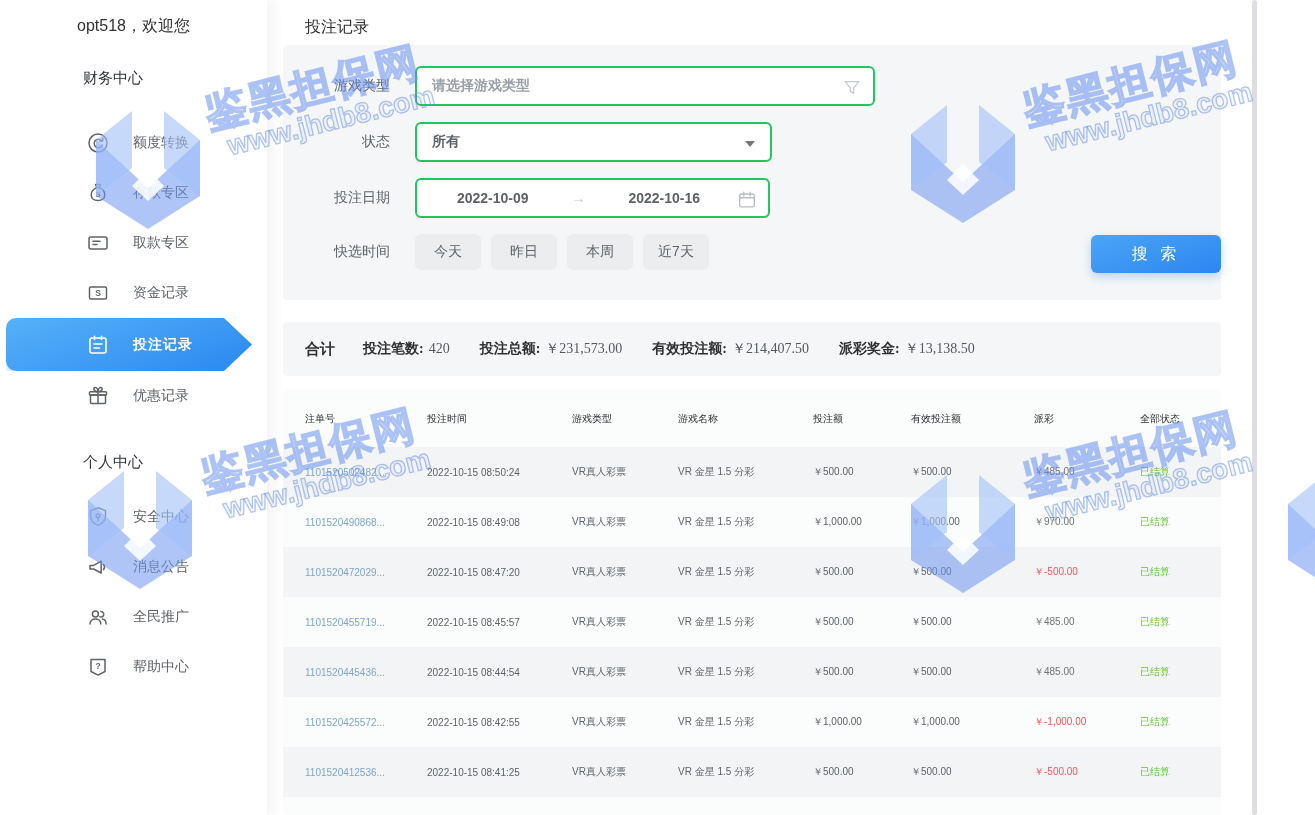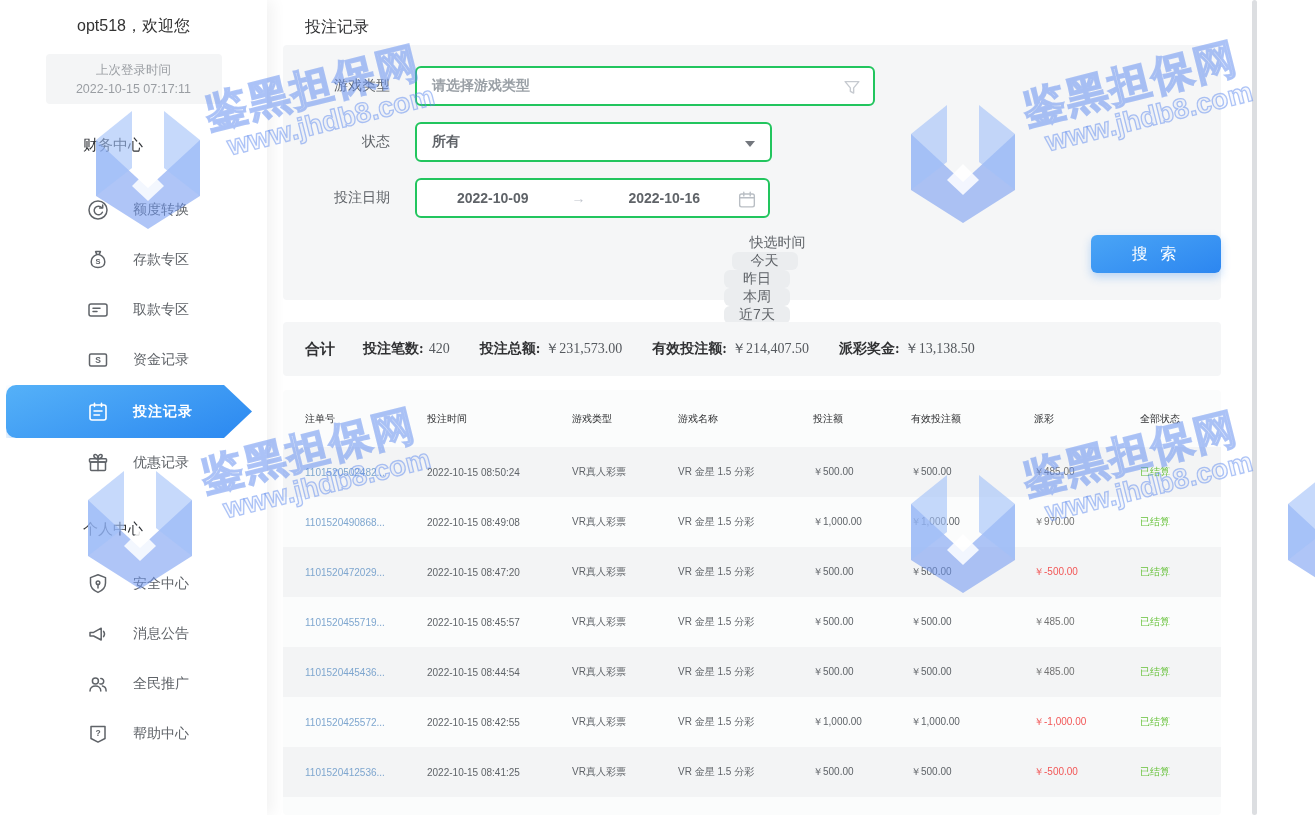--- a/index.html
+++ b/index.html
@@ -53,21 +53,21 @@
   .status-box { width:357px; padding:0 38px 0 15px; color:#5f6368; }
   .caret {
     position:absolute; right:15px; top:17px; width:0; height:0;
     border-left:5px solid transparent; border-right:5px solid transparent;
     border-top:6px solid #73777d;
   }
   .funnel-icon, .cal-icon { position:absolute; right:10px; top:9px; }
   .date-box { width:355px; padding:0 38px 0 10px; color:#5f6368; }
   .date-box .d { flex:1; text-align:center; }
   .date-box .darr { width:40px; text-align:center; color:#c0c4cc; }
-  .quick-row { height:36px;flex-direction:column; }
+  .quick-row { height:36px; }
   .qbtn {
     margin-left:25px; width:66px; height:36px; background:#ebedef; border:none;
     border-radius:6px; color:#5f6368; font-size:14px; cursor:pointer;
     display:flex; align-items:center; justify-content:center;
   }
   .qbtn + .qbtn { margin-left:10px; }
   .search-btn {
     position:absolute; right:0; top:190px; width:130px; height:38px; border:none;
     border-radius:6px; background:linear-gradient(160deg,#4aa5f6,#2c86f0);
     color:#fff; font-size:16px; letter-spacing:4px; cursor:pointer;
@@ -101,24 +101,20 @@
     -webkit-text-stroke:1.6px rgba(96,140,240,0.5); white-space:nowrap; line-height:1.08;
   }
   .wm-line1 { font-size:42px; letter-spacing:2px; }
   .wm-line2 { font-size:28px; margin-left:14px; -webkit-text-stroke-width:1.3px; }
 </style>
 </head>
 <body>
 
 <div class="sidebar">
   <div class="greeting">opt518，欢迎您</div>
-  <div class="login-box">
-    <div>上次登录时间</div>
-    <div>2022-10-15 07:17:11</div>
-  </div>
 
   <div class="section-title">财务中心</div>
   <div class="menu">
     <div class="menu-item">
       <span class="mi-icon">
         <svg width="24" height="24" viewBox="0 0 24 24" fill="none" stroke="#5f6368" stroke-width="1.5" stroke-linecap="round" stroke-linejoin="round">
             <circle cx="12" cy="12" r="9"></circle>
             <path d="M15.6 9.5a4.3 4.3 0 1 0 .8 4.8"></path>
             <path d="M16.7 6.9v3.1h-3.1"></path>
           </svg>

